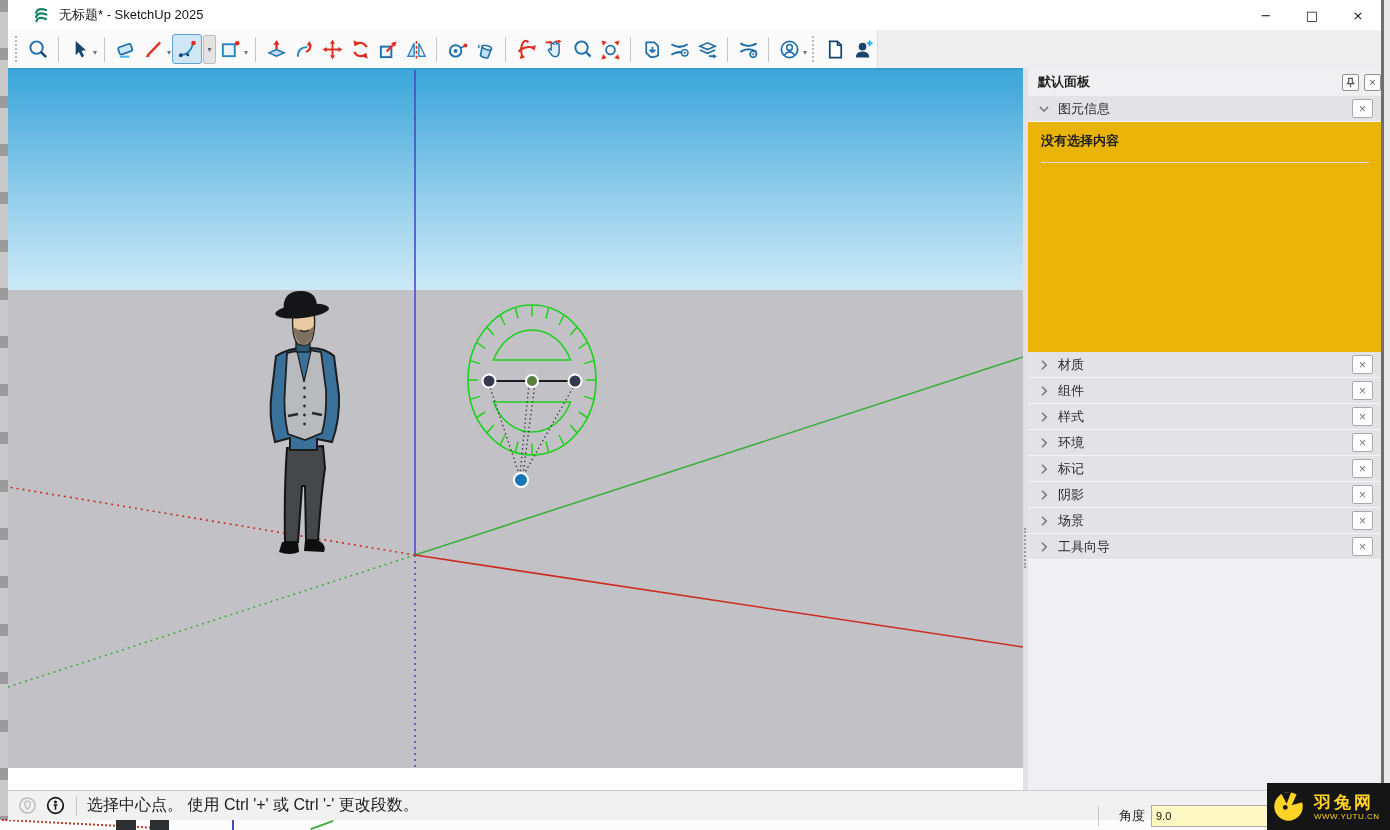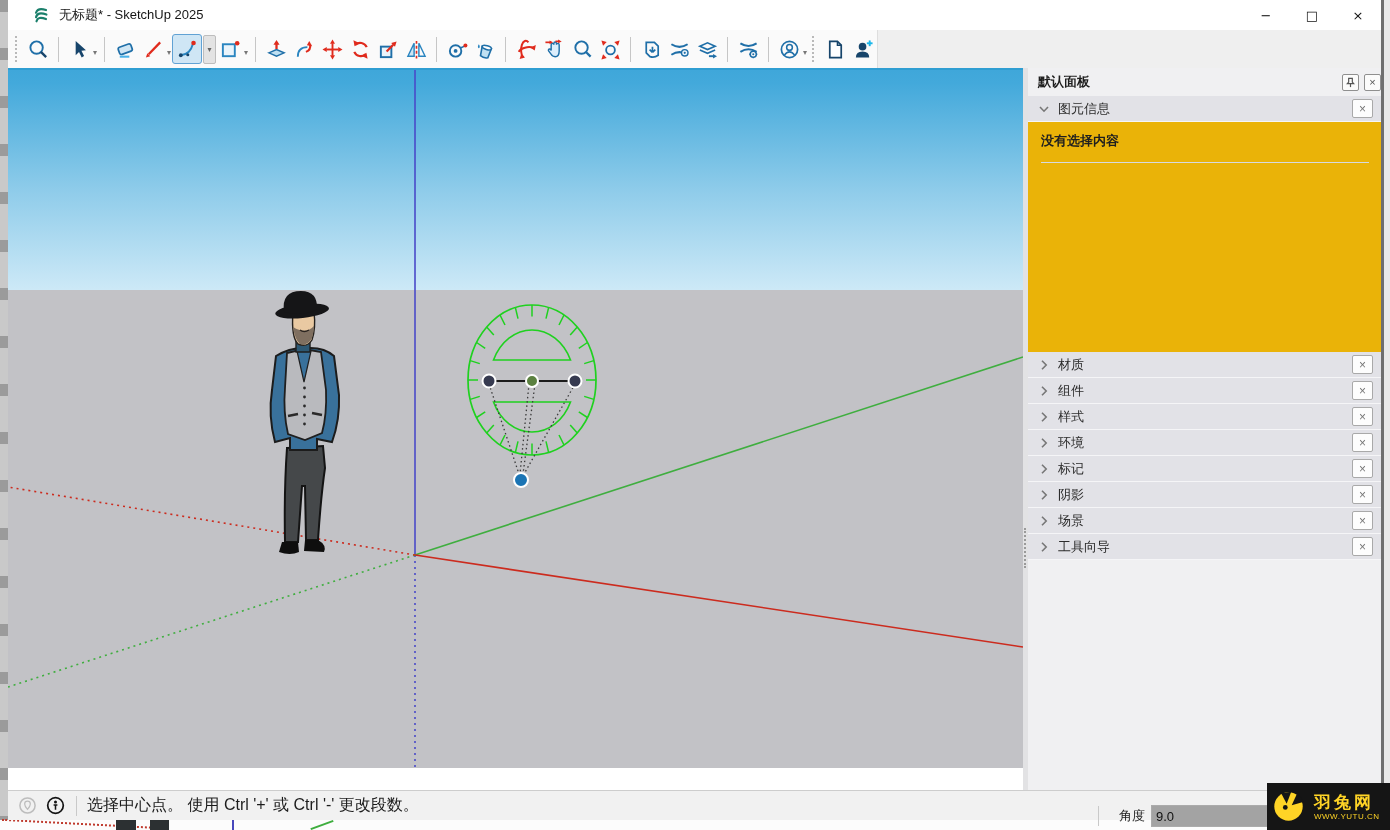--- a/index.html
+++ b/index.html
@@ -67,21 +67,21 @@
   .entity-msg{font-size:13px;font-weight:bold;color:#1f1f1f;}
   .entity-div{border-top:1px solid #d6dbe1;margin-top:12px;}
 
   .statusbar{height:30px;background:#f1f1f1;border-top:1px solid #cdcdcd;display:flex;align-items:center;
     padding:0 4px 0 10px;flex:0 0 auto;}
   .sb-icon{width:19px;height:19px;margin-right:9px;display:flex;}
   .sb-sep{width:1px;height:20px;background:#c9c9c9;margin:0 10px 0 2px;}
   .sb-msg{font-size:16px;color:#1c1c1c;white-space:nowrap;}
   .sb-right{margin-left:auto;display:flex;align-items:center;margin-top:21px;}
   .sb-angle-label{font-size:13px;color:#1c1c1c;margin:0 6px 0 10px;}
-  .sb-input{width:226px;height:22px;background:#a3a3a3;border:1px solid #ababab;font-size:13px;color:#111;
+  .sb-input{width:226px;height:22px;background:#fef9c3;border:1px solid #ababab;font-size:11px;color:#111;
     padding:0 4px;font-family:"Liberation Sans",sans-serif;}
 
   .watermark{position:absolute;left:1267px;top:783px;width:123px;height:47px;background:#151515;
     display:flex;align-items:center;padding-left:5px;z-index:30;}
   .wm-logo{width:33px;height:33px;flex:0 0 auto;}
   .wm-col{display:flex;flex-direction:column;margin-left:9px;}
   .wm-name{font-size:17px;font-weight:bold;color:#ffd426;letter-spacing:3px;line-height:19px;}
   .wm-url{font-size:8px;color:#ffd426;letter-spacing:.5px;}
 </style>
 </head>

